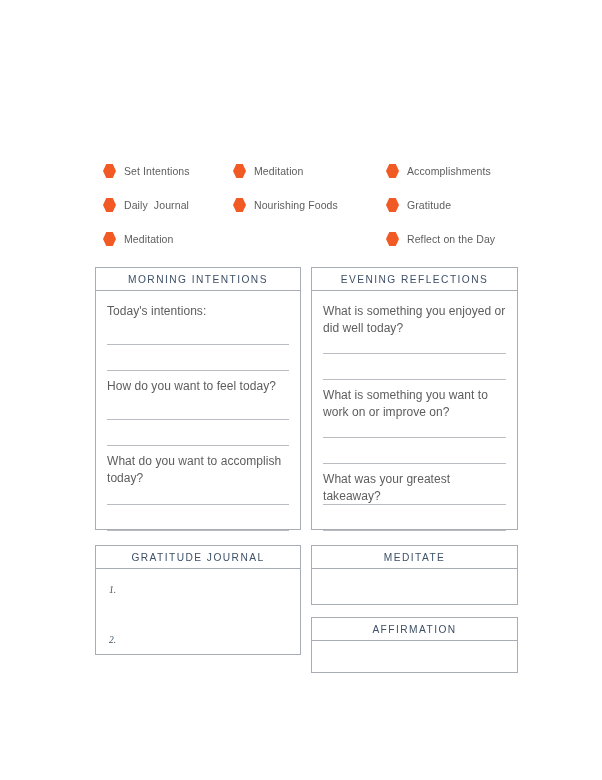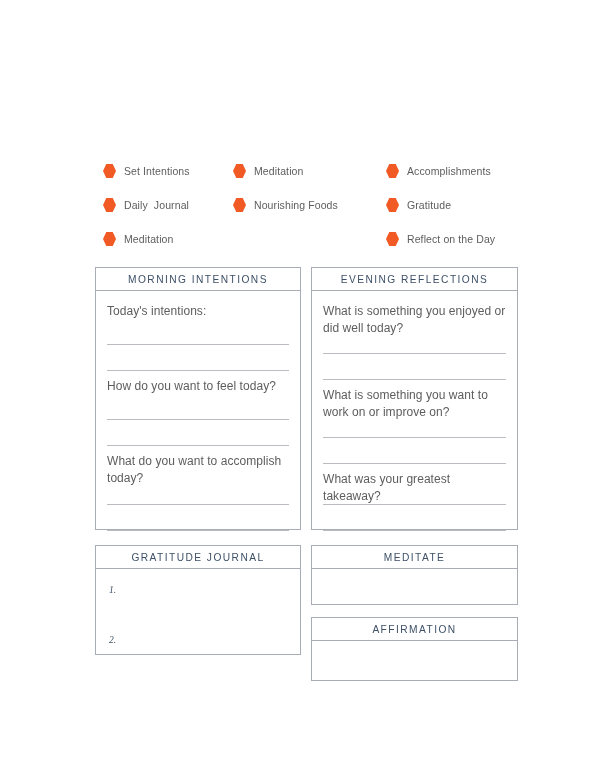--- a/index.html
+++ b/index.html
@@ -132,21 +132,21 @@
     font-style: italic;
     font-size: 9.5px;
     color: #3d4f63;
   }
 
   
   #box-morning   { left: 95px;  top: 267px; width: 206px; height: 263px; }
   #box-evening   { left: 311px; top: 267px; width: 207px; height: 263px; }
   #box-gratitude { left: 95px;  top: 545px; width: 206px; height: 110px; }
   #box-meditate  { left: 311px; top: 545px; width: 207px; height: 60px; }
-  #box-affirm    { left: 311px; top: 617px; width: 207px; height: 64px; }
+  #box-affirm    { left: 311px; top: 617px; width: 207px; height: 56px; }
 </style>
 </head>
 <body>
 
 <div class="page">
 
 
   <div class="checklist">
 
     <div class="check-col c0">

